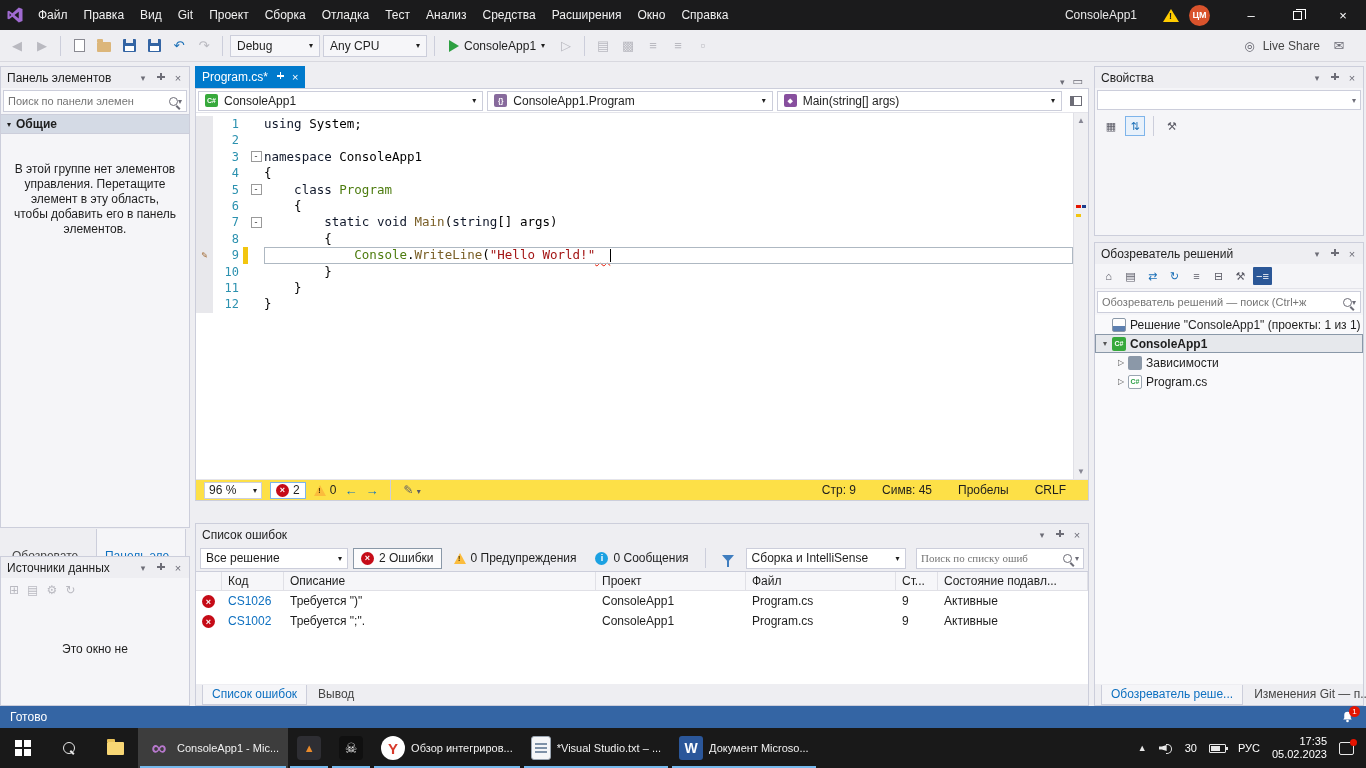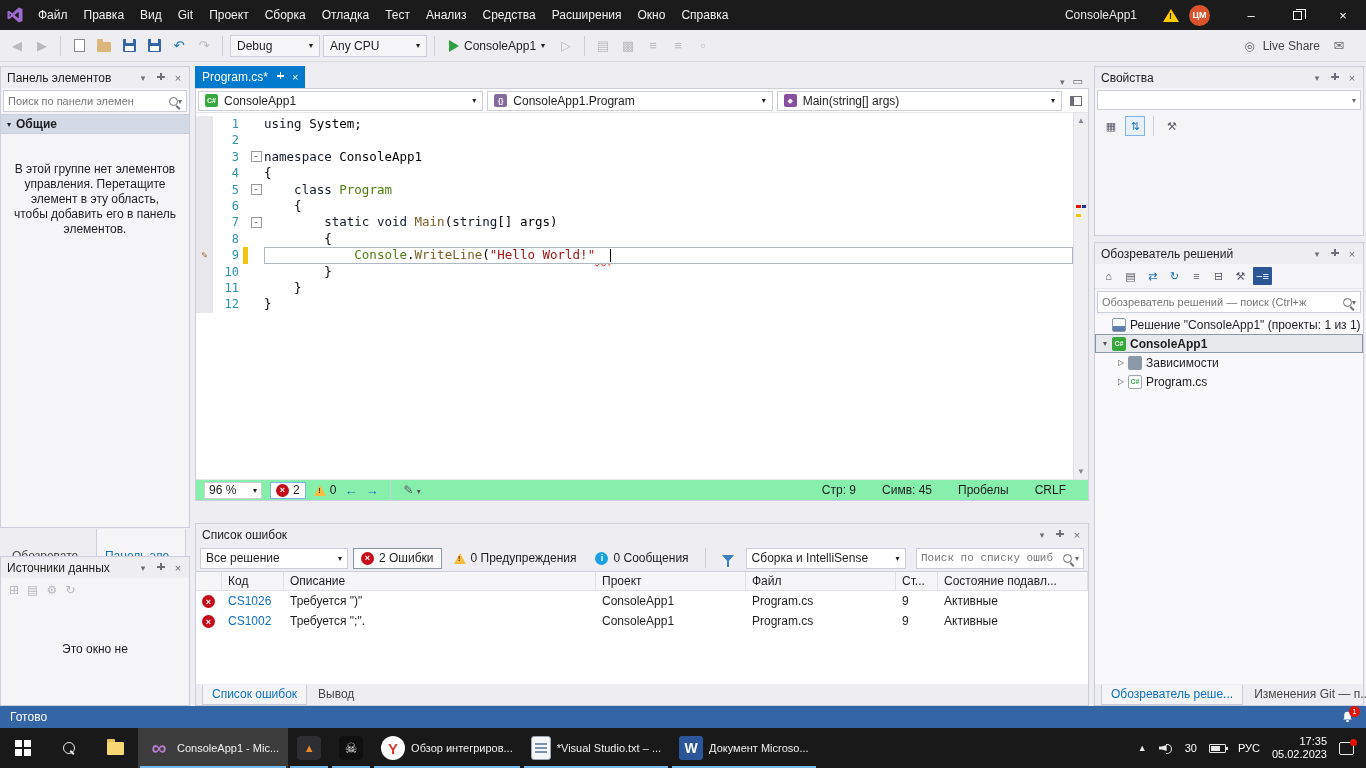--- a/index.html
+++ b/index.html
@@ -102,21 +102,21 @@
 .code-line.current .code-text{outline:1px solid #AEB8C2;outline-offset:-1px}
 .tok-kw{color:#0f172a}.tok-ty{color:#4d7c0f}.tok-me{color:#795E26}.tok-st{color:#A31515}.tok-pl{color:#000}
 .tok-sq{text-decoration:underline wavy #E51400 1px;text-underline-offset:3px}
 .caret-bar{display:inline-block;width:1px;height:13px;background:#000;vertical-align:middle}
 .vscroll{width:15px;background:#EFEFF2;border-left:1px solid #E0E0E6;position:relative;flex:0 0 auto;display:flex;flex-direction:column;justify-content:space-between;align-items:center}
 .vscroll .arr{font-size:8px;color:#868693;padding:3px 0}
 .mark{position:absolute;height:3px}
 .mark.red{left:2px;width:5px;background:#E51400;top:25%}
 .mark.blue{right:2px;width:4px;background:#1B3C8C;top:25%}
 .mark.yellow{left:2px;width:5px;background:#F2C50F;top:27.5%}
-.editor-status{height:21px;background:#86efac;border-top:1px solid #E4E4EA;display:flex;align-items:center;padding:0 8px;gap:8px;font-size:12px;color:#1e1e1e}
+.editor-status{height:21px;background:#fde047;border-top:1px solid #E4E4EA;display:flex;align-items:center;padding:0 8px;gap:8px;font-size:12px;color:#1e1e1e}
 .zoom-combo{width:58px;height:17px;border:1px solid #CCCEDB;background:#fff;display:flex;align-items:center;padding:0 4px}
 .zoom-combo .caret{margin-left:auto;font-size:8px}
 .err-nav{display:flex;align-items:center;gap:4px;border:1px solid #7EB4EA;padding:0 5px;height:17px;background:#fff}
 .sicon{width:13px;height:13px;border-radius:50%;display:inline-flex;align-items:center;justify-content:center;color:#fff;font-size:9px;font-weight:bold;flex:0 0 auto}
 .sicon.err{background:#C50B17}
 .sicon.info{background:#1BA1E2}
 .tri-warn{width:0;height:0;border-left:6.5px solid transparent;border-right:6.5px solid transparent;border-bottom:11px solid #FBBC3D;position:relative;display:inline-block}
 .tri-warn i{position:absolute;left:-1.5px;top:2px;font-style:normal;font-size:7px;color:#3b2c00;font-weight:bold}
 .nav-arrow{color:#0E70C0;font-size:13px}
 .es-right{margin-left:auto;display:flex;gap:26px;padding-right:14px}
@@ -124,21 +124,21 @@
 
 .errorlist{margin-top:22px;flex:1;min-height:0;display:flex;flex-direction:column;background:#EEEEF2;border:1px solid #CCCEDB}
 .el-filter{height:26px;display:flex;align-items:center;gap:5px;padding:2px 4px;background:#EEEEF2}
 .el-combo{width:148px;height:21px;background:#fff;border:1px solid #CCCEDB;display:flex;align-items:center;padding:0 5px}
 .el-combo .caret{margin-left:auto;font-size:8px}
 .el-btn{display:flex;align-items:center;gap:5px;height:21px;padding:0 7px;color:#1e1e1e;white-space:nowrap}
 .el-btn.active{background:#FCFCFD;border:1px solid #8A98A8}
 .funnel{width:0;height:0;border-left:6px solid transparent;border-right:6px solid transparent;border-top:7px solid #3F7DBF;position:relative;display:inline-block}
 .funnel:after{content:"";position:absolute;left:-1px;top:-2px;width:2px;height:7px;background:#3F7DBF}
 .el-search{margin-left:auto;width:168px;height:21px;border:1px solid #CCCEDB;background:#fff;display:flex;align-items:center;padding:0 4px;gap:3px}
-.el-search input{flex:1;min-width:0;border:none;outline:none;font-size:11px;color:#777;font-family:Liberation Mono, monospace}
+.el-search input{flex:1;min-width:0;border:none;outline:none;font-size:11px;color:#777;font-family:Liberation Serif, serif}
 .el-grid{flex:1;min-height:0;background:#fff;border-top:1px solid #CCCEDB;overflow:hidden;display:flex;flex-direction:column}
 .el-row{display:grid;grid-template-columns:26px 62px 1fr 150px 150px 42px 150px;align-items:center;height:20px;font-size:12px}
 .el-row.head{background:#F6F6F9;border-bottom:1px solid #E0E0E6;color:#1e1e1e;height:19px}
 .el-row.head .cell{border-right:1px solid #E0E0E6;height:100%;display:flex;align-items:center}
 .cell{padding:0 6px;white-space:nowrap;overflow:hidden;text-overflow:ellipsis}
 .cell.code{color:#0E70C0}
 .bottom-tabs{height:21px;display:flex;gap:2px;padding:1px 6px 0 6px;background:#EEEEF2;flex:0 0 auto}
 .b-tab{padding:0 9px;line-height:19px;font-size:12px;color:#444;white-space:nowrap}
 .b-tab.active{background:#F5F5F8;border:1px solid #CCCEDB;border-top:none;color:#0E70C0}
 

